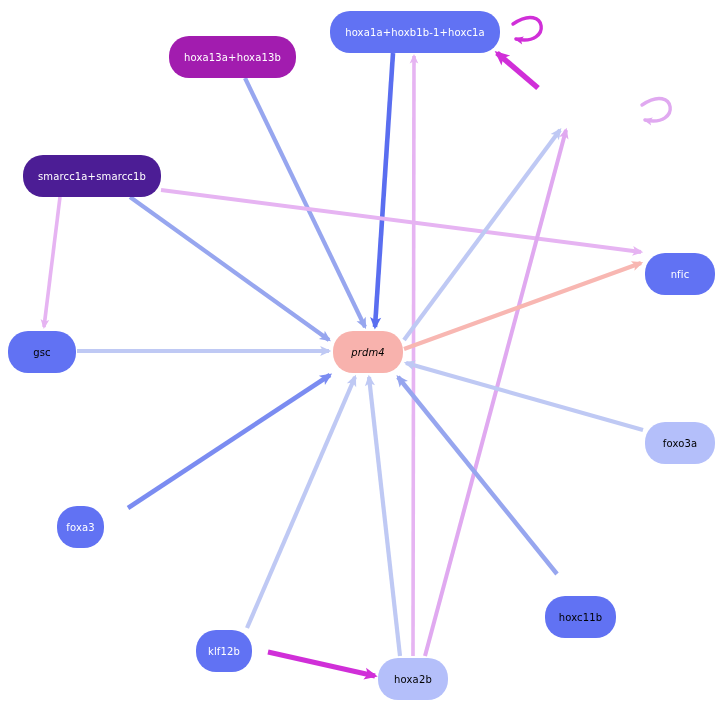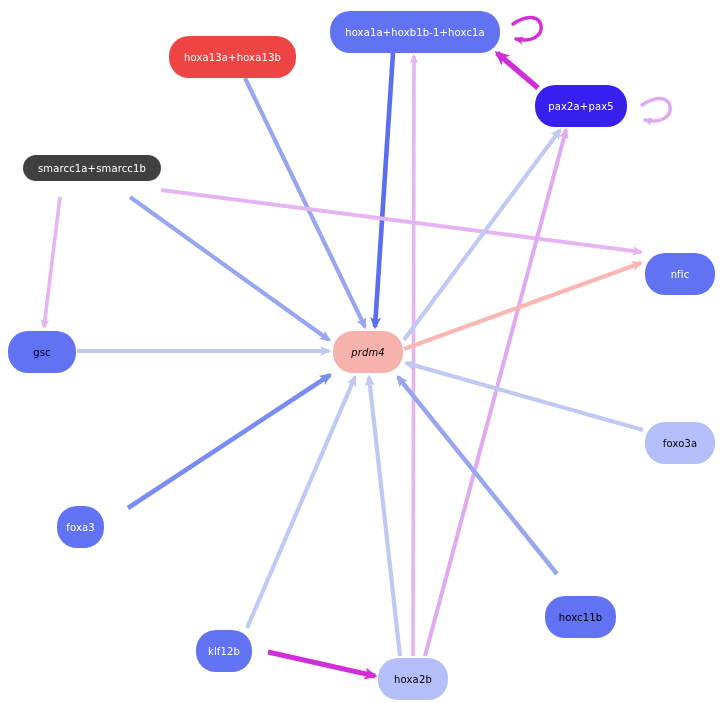--- a/index.html
+++ b/index.html
@@ -121,27 +121,24 @@
       <line x1="425" y1="656" x2="566" y2="130" stroke="#e0a9f0" stroke-width="4" stroke-linecap="butt" marker-end="url(#arw14)"></line>
       <line x1="557" y1="574" x2="398" y2="377" stroke="#97a6ef" stroke-width="4.4" stroke-linecap="butt" marker-end="url(#arw15)"></line>
       <line x1="643" y1="430" x2="406" y2="363" stroke="#bfc9f4" stroke-width="4.2" stroke-linecap="butt" marker-end="url(#arw16)"></line>
       <line x1="404" y1="349" x2="641" y2="263" stroke="#f8b7b2" stroke-width="4.2" stroke-linecap="butt" marker-end="url(#arw17)"></line>
       <line x1="404" y1="340" x2="560" y2="130" stroke="#bfc9f4" stroke-width="4.2" stroke-linecap="butt" marker-end="url(#arw18)"></line>
     </svg>
 
 <div class="node" style="left: 330px; top: 11px; width: 170px; height: 42px; background: rgb(97, 114, 243); color: rgb(255, 255, 255);">
       <span class="node-label">hoxa1a+hoxb1b-1+hoxc1a</span>
     </div>
-    <div class="node" style="left: 169px; top: 36px; width: 127px; height: 42px; background: #ef4444; color: rgb(255, 255, 255);">
+    <div class="node" style="left: 169px; top: 36px; width: 127px; height: 42px; background: #a21caf; color: rgb(255, 255, 255);">
       <span class="node-label">hoxa13a+hoxa13b</span>
     </div>
-    <div class="node" style="left: 535px; top: 85px; width: 92px; height: 42px; background: rgb(53, 32, 240); color: rgb(255, 255, 255);">
-      <span class="node-label">pax2a+pax5</span>
-    </div>
-    <div class="node" style="left: 23px; top: 155px; width: 138px; height: 26px; background: #404040; color: rgb(255, 255, 255);">
+    <div class="node" style="left: 23px; top: 155px; width: 138px; height: 42px; background: #4c1d95; color: rgb(255, 255, 255);">
       <span class="node-label">smarcc1a+smarcc1b</span>
     </div>
     <div class="node" style="left: 645px; top: 253px; width: 70px; height: 42px; background: rgb(97, 114, 243); color: rgb(255, 255, 255);">
       <span class="node-label">nfic</span>
     </div>
     <div class="node" style="left: 8px; top: 331px; width: 68px; height: 42px; background: rgb(97, 114, 243); color: rgb(0, 0, 0);">
       <span class="node-label">gsc</span>
     </div>
     <div class="node" style="left: 333px; top: 331px; width: 70px; height: 42px; background: rgb(248, 178, 173); color: rgb(0, 0, 0); font-style: italic;">
       <span class="node-label">prdm4</span>

